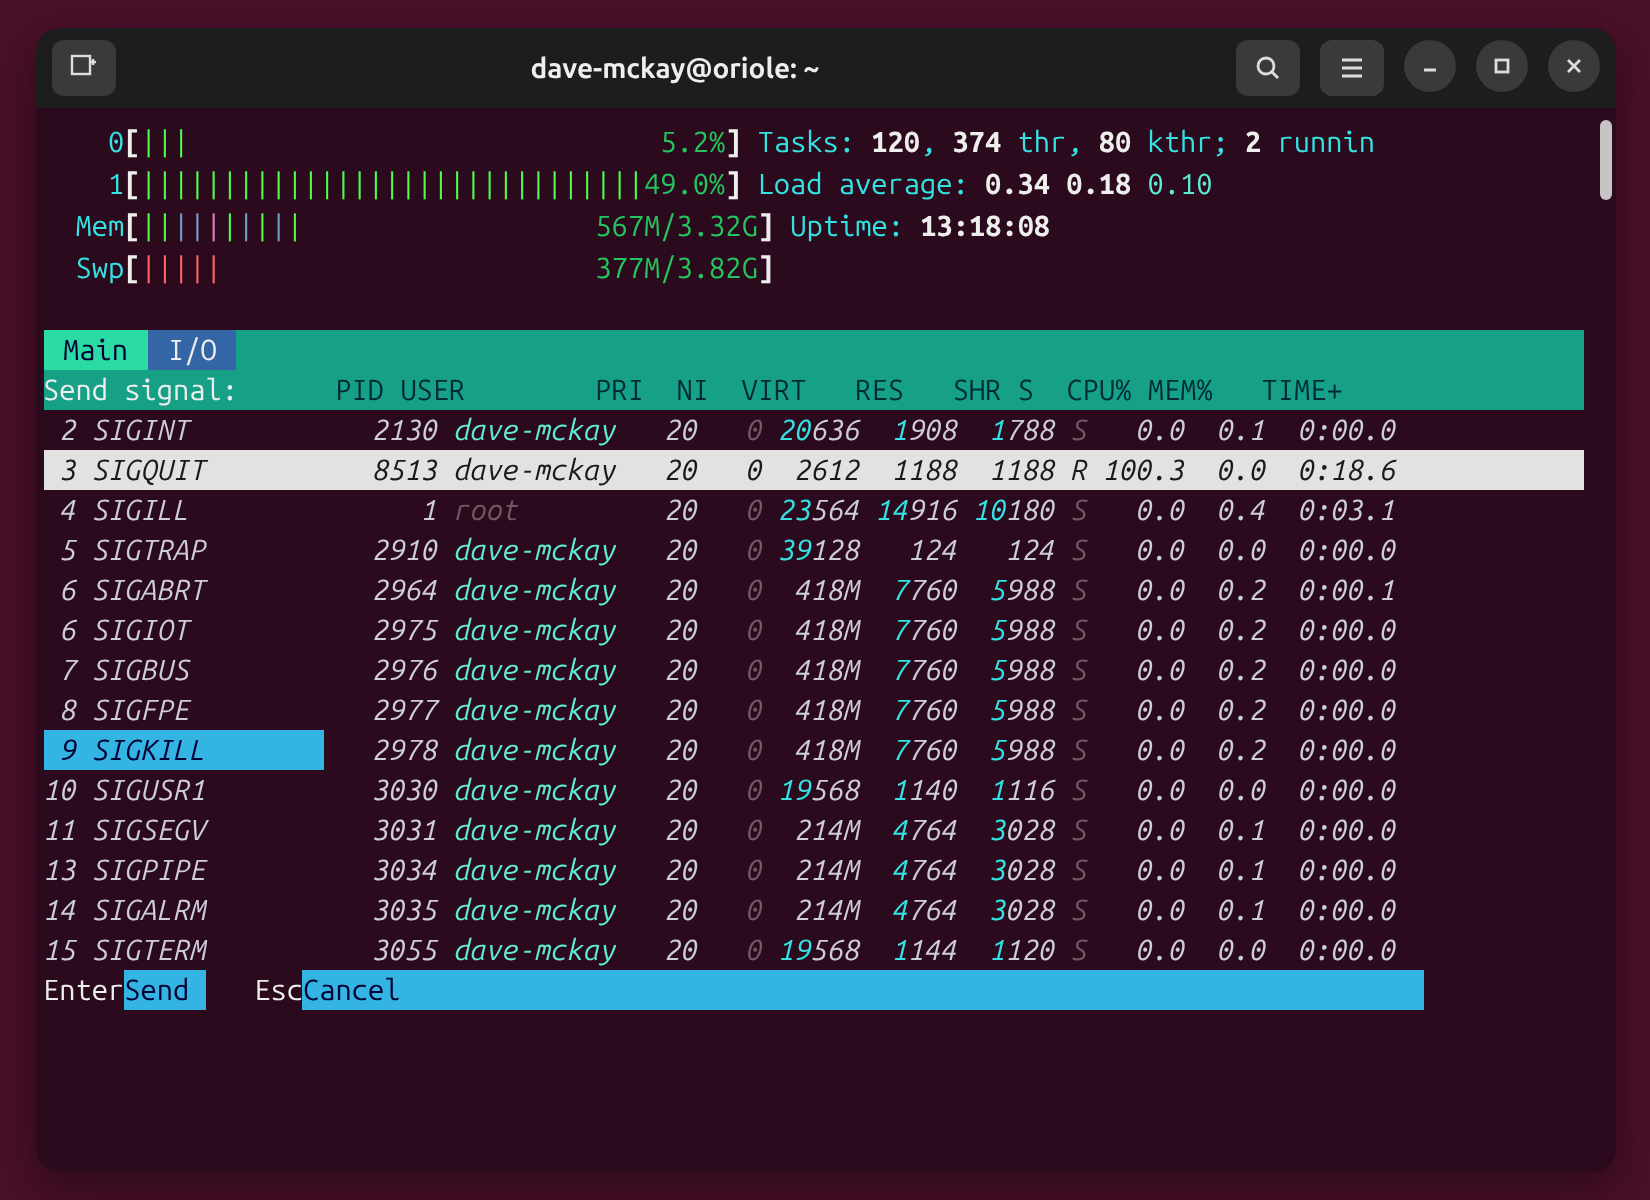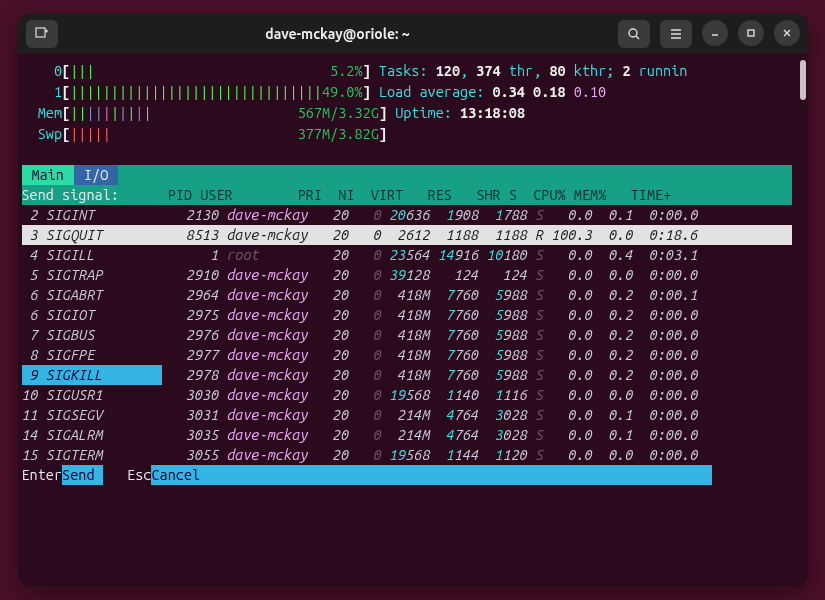--- a/index.html
+++ b/index.html
@@ -79,21 +79,21 @@
     height: 40px;
     background: #c7c3c5;
     border-radius: 3px;
   }
   .row { white-space: pre; }
   .cyan { color: #34e2e2; }
   .green { color: #4efc4e; }
   .white { color: #eeeeec; }
   .bold { font-weight: bold; }
   .grey { color: #22c55e; }
-  .lgrey { color: #f0abfc; }
+  .lgrey { color: #5eead4; }
   .magenta { color: #e07cc2; }
   .red { color: #ff6666; }
   .dim { color: #705864; }
   .blue { color: #729fcf; }
 
   .tabs {
     background: #16a085;
     height: 20px;
     display: flex;
   }
@@ -210,20 +210,21 @@
           <div class="proc-row highlight"><span class="sigcol"> 3 SIGQUIT     </span>   8513 <span class="fg-inherit">dave-mckay </span>  20 <span class="fg-inherit">  0</span>  2612  1188  1188 <span class="fg-inherit">R</span> 100.3  0.0  0:18.6</div>
           <div class="proc-row"><span class="sigcol"> 4 SIGILL      </span>      1 <span class="dim">root       </span>  20 <span class="dim">  0</span> <span class="cyan">23</span>564 <span class="cyan">14</span>916 <span class="cyan">10</span>180 <span class="dim">S</span>   0.0  0.4  0:03.1</div>
           <div class="proc-row"><span class="sigcol"> 5 SIGTRAP     </span>   2910 <span class="lgrey">dave-mckay </span>  20 <span class="dim">  0</span> <span class="cyan">39</span>128   124   124 <span class="dim">S</span>   0.0  0.0  0:00.0</div>
           <div class="proc-row"><span class="sigcol"> 6 SIGABRT     </span>   2964 <span class="lgrey">dave-mckay </span>  20 <span class="dim">  0</span>  418M  <span class="cyan">7</span>760  <span class="cyan">5</span>988 <span class="dim">S</span>   0.0  0.2  0:00.1</div>
           <div class="proc-row"><span class="sigcol"> 6 SIGIOT      </span>   2975 <span class="lgrey">dave-mckay </span>  20 <span class="dim">  0</span>  418M  <span class="cyan">7</span>760  <span class="cyan">5</span>988 <span class="dim">S</span>   0.0  0.2  0:00.0</div>
           <div class="proc-row"><span class="sigcol"> 7 SIGBUS      </span>   2976 <span class="lgrey">dave-mckay </span>  20 <span class="dim">  0</span>  418M  <span class="cyan">7</span>760  <span class="cyan">5</span>988 <span class="dim">S</span>   0.0  0.2  0:00.0</div>
           <div class="proc-row"><span class="sigcol"> 8 SIGFPE      </span>   2977 <span class="lgrey">dave-mckay </span>  20 <span class="dim">  0</span>  418M  <span class="cyan">7</span>760  <span class="cyan">5</span>988 <span class="dim">S</span>   0.0  0.2  0:00.0</div>
           <div class="proc-row"><span class="sigcol sel-signal"> 9 SIGKILL     </span>   2978 <span class="lgrey">dave-mckay </span>  20 <span class="dim">  0</span>  418M  <span class="cyan">7</span>760  <span class="cyan">5</span>988 <span class="dim">S</span>   0.0  0.2  0:00.0</div>
           <div class="proc-row"><span class="sigcol">10 SIGUSR1     </span>   3030 <span class="lgrey">dave-mckay </span>  20 <span class="dim">  0</span> <span class="cyan">19</span>568  <span class="cyan">1</span>140  <span class="cyan">1</span>116 <span class="dim">S</span>   0.0  0.0  0:00.0</div>
           <div class="proc-row"><span class="sigcol">11 SIGSEGV     </span>   3031 <span class="lgrey">dave-mckay </span>  20 <span class="dim">  0</span>  214M  <span class="cyan">4</span>764  <span class="cyan">3</span>028 <span class="dim">S</span>   0.0  0.1  0:00.0</div>
+          <div class="proc-row"><span class="sigcol">13 SIGPIPE     </span>   3034 <span class="lgrey">dave-mckay </span>  20 <span class="dim">  0</span>  214M  <span class="cyan">4</span>764  <span class="cyan">3</span>028 <span class="dim">S</span>   0.0  0.1  0:00.0</div>
           <div class="proc-row"><span class="sigcol">14 SIGALRM     </span>   3035 <span class="lgrey">dave-mckay </span>  20 <span class="dim">  0</span>  214M  <span class="cyan">4</span>764  <span class="cyan">3</span>028 <span class="dim">S</span>   0.0  0.1  0:00.0</div>
           <div class="proc-row"><span class="sigcol">15 SIGTERM     </span>   3055 <span class="lgrey">dave-mckay </span>  20 <span class="dim">  0</span> <span class="cyan">19</span>568  <span class="cyan">1</span>144  <span class="cyan">1</span>120 <span class="dim">S</span>   0.0  0.0  0:00.0</div>
         </div>
 
     <div class="footer"><span class="foot-key">Enter</span><span class="foot-act">Send </span>   <span class="foot-key">Esc</span><span class="foot-act">Cancel                                                               </span></div>
 
     </div>
   </div>
 </div>
 

